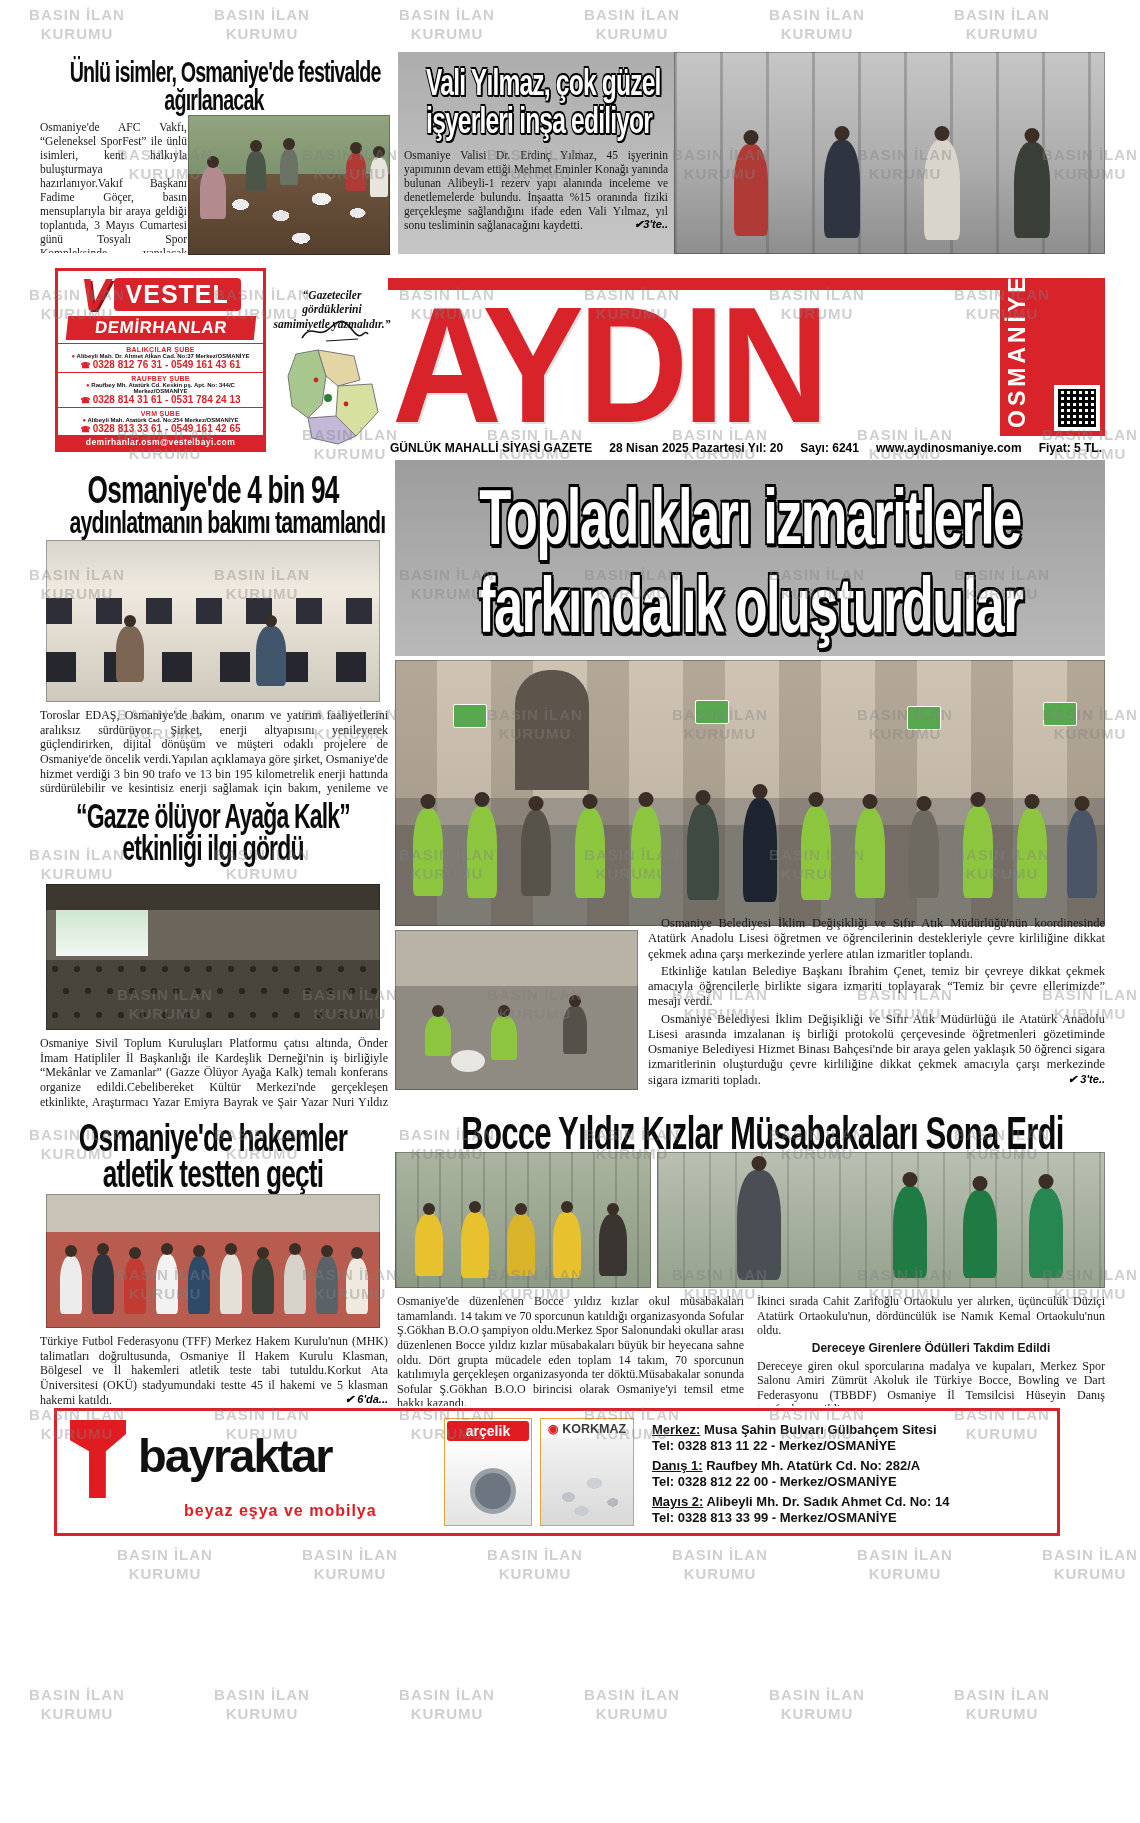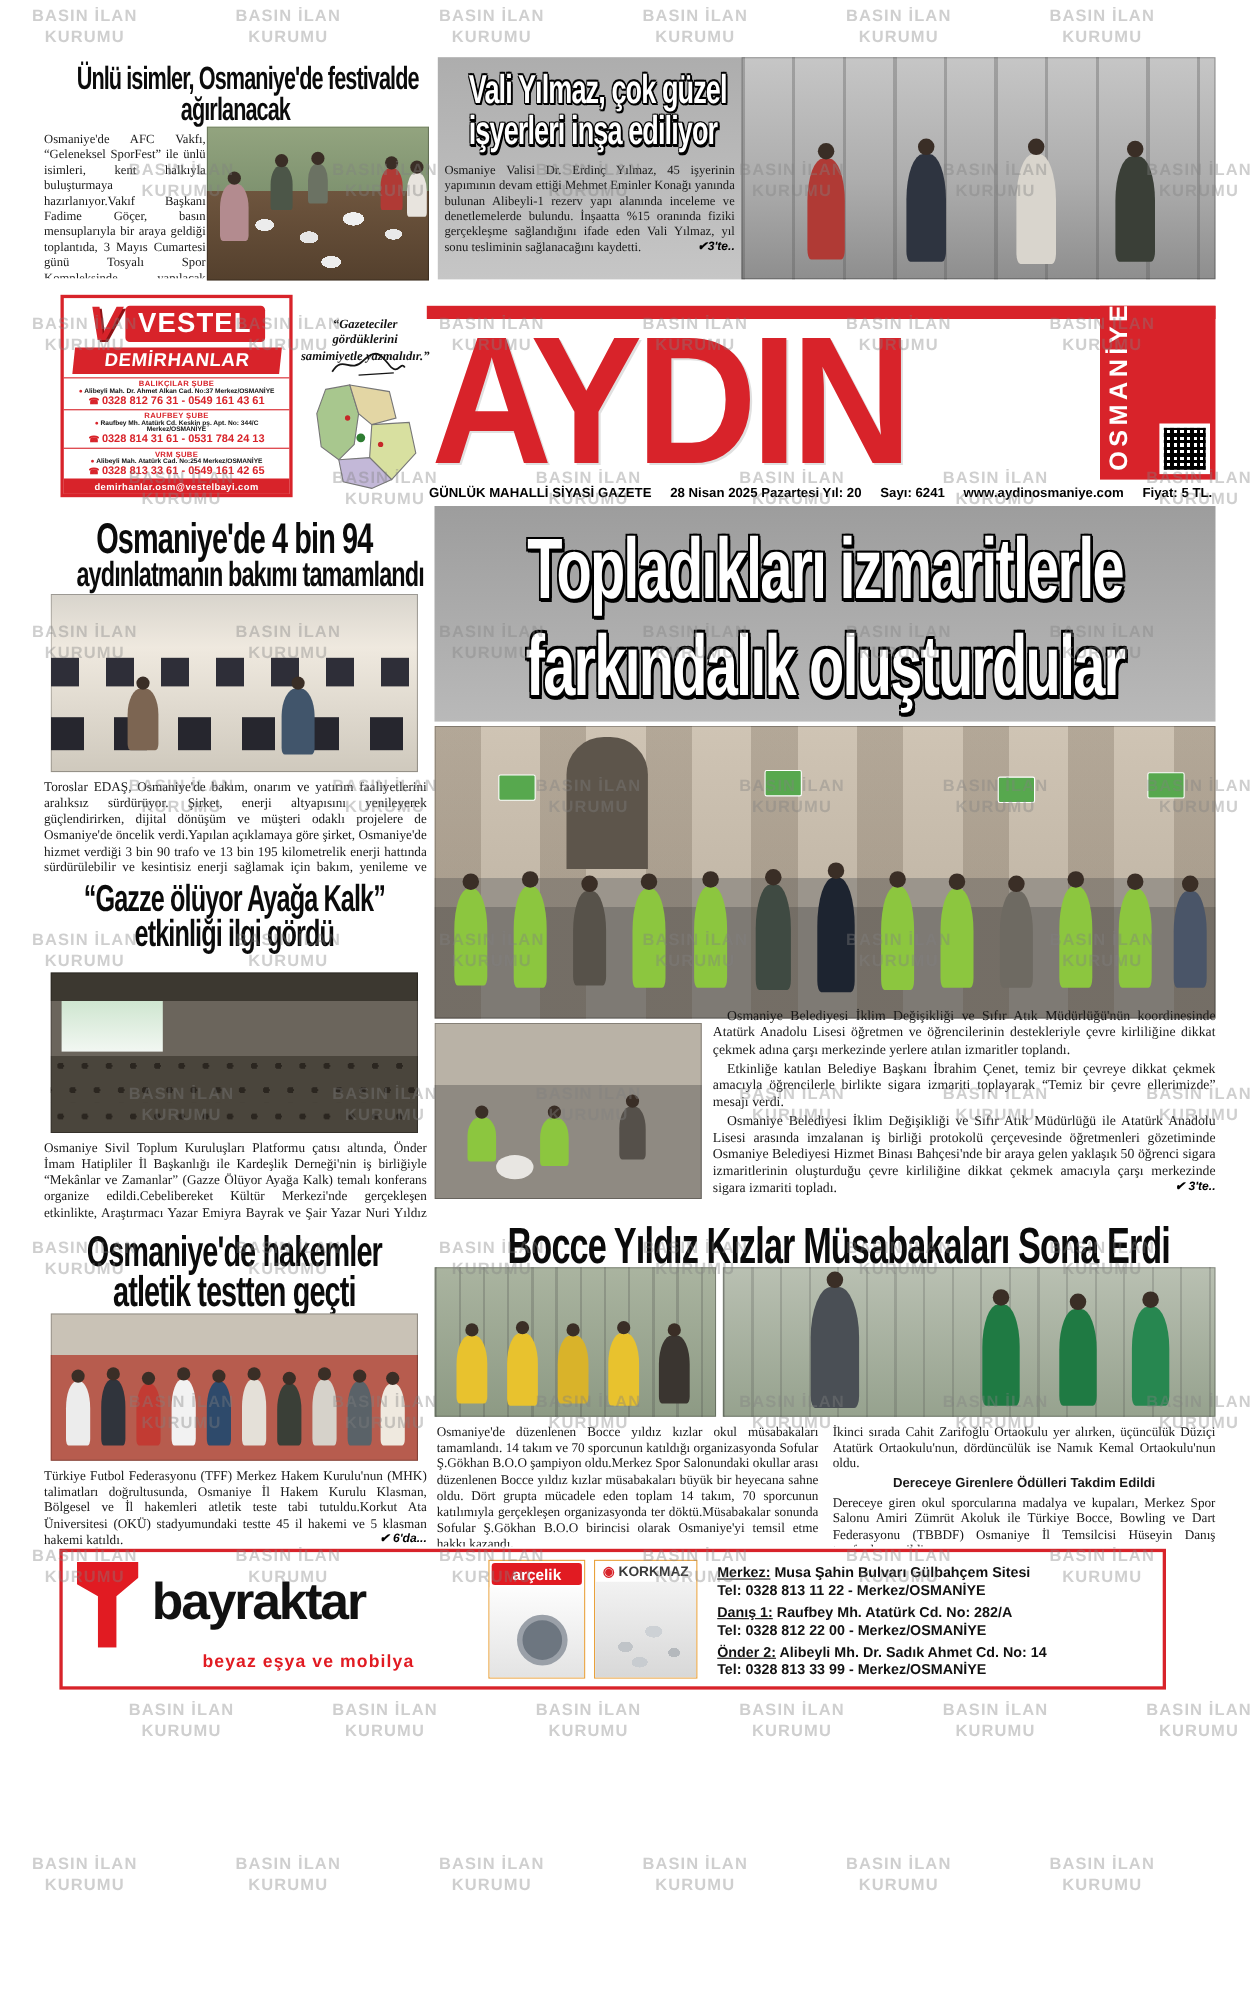--- a/index.html
+++ b/index.html
@@ -367,21 +367,21 @@
         <span class="addr-label">Merkez:</span>
         <span>Musa Şahin Bulvarı Gülbahçem Sitesi</span><br>
         <span>Tel: 0328 813 11 22 - Merkez/OSMANİYE</span>
       </div>
       <div>
         <span class="addr-label">Danış 1:</span>
         <span>Raufbey Mh. Atatürk Cd. No: 282/A</span><br>
         <span>Tel: 0328 812 22 00 - Merkez/OSMANİYE</span>
       </div>
       <div>
-        <span class="addr-label">Önder 2:</span>
+        <span class="addr-label">Mayıs 2:</span>
         <span>Alibeyli Mh. Dr. Sadık Ahmet Cd. No: 14</span><br>
         <span>Tel: 0328 813 33 99 - Merkez/OSMANİYE</span>
       </div>
     </div>
   </section>
 
   <div id="wm-layer">
       <div class="wm" style="left: 12px; top: 6px;">
         <div>BASIN İLAN</div>
         <div>KURUMU</div>

